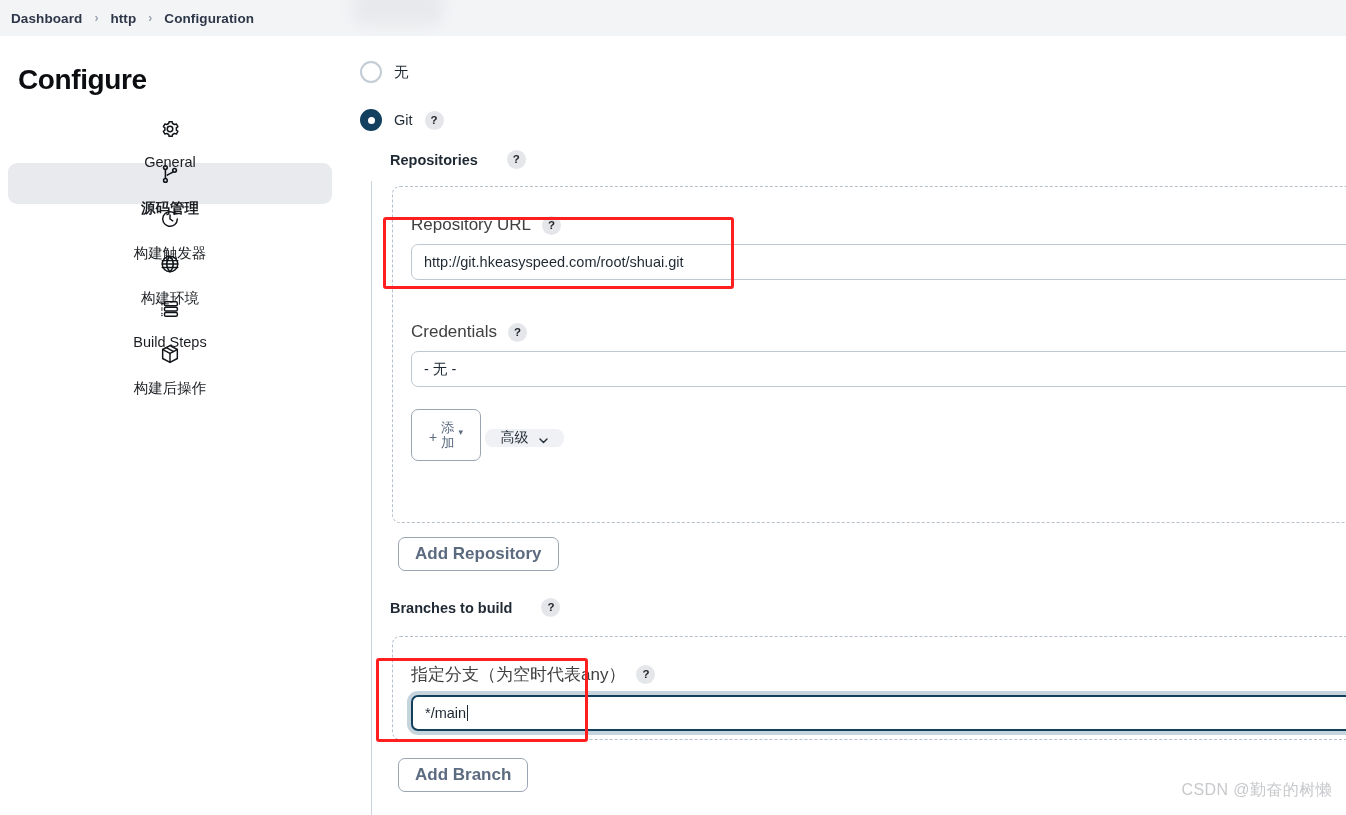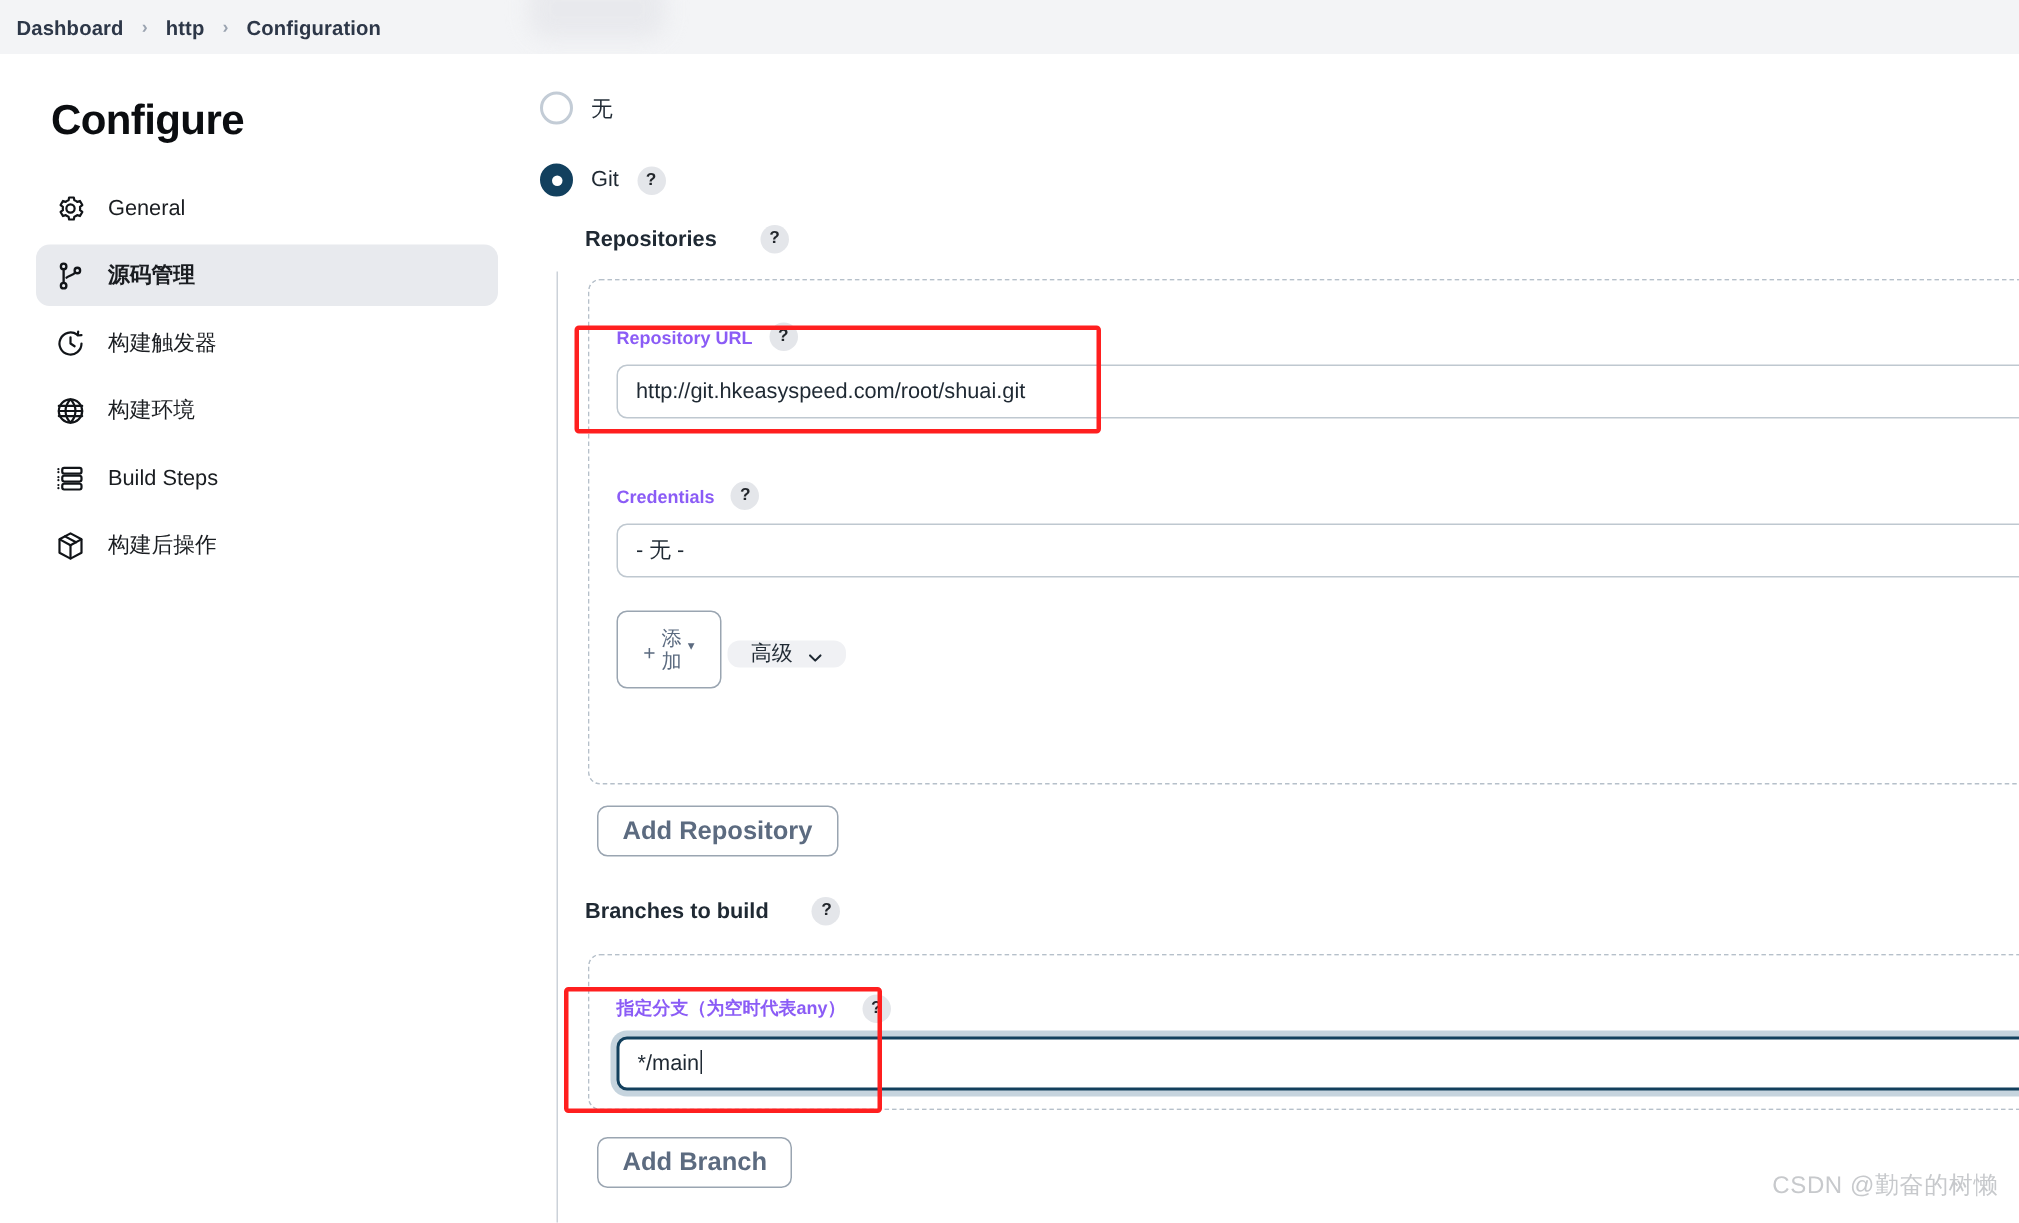--- a/index.html
+++ b/index.html
@@ -30,30 +30,30 @@
   .crumb {
     font-size: 13.5px; color: #2d3748; letter-spacing: .1px;
     padding: 2px 3px; white-space: nowrap; position: relative; z-index: 2;
   }
   .crumb-sep {
     color: #9aa3b0; font-size: 12px; margin: 0 9px; position: relative; z-index: 2;
     display: inline-block;
   }
 
   
-  .sidebar { position: absolute; left: 0; top: 36px; width: 340px; height: 779px; background: #fff; padding-left: 16px; }
+  .sidebar { position: absolute; left: 0; top: 36px; width: 340px; height: 779px; background: #fff; }
   .config-title {
     font-size: 28px; font-weight: 700; letter-spacing: -0.4px;
     color: #0b0d10; margin: 28px 0 0 18px;
   }
   .nav { margin-top: 22px; padding: 0 8px; }
   .nav-item {
     display: flex; align-items: center; gap: 14px;
     height: 41px; padding: 0 12px; border-radius: 9px;
-    margin-bottom: 4px; cursor: pointer;
+    margin-bottom: 4px; cursor: pointer; flex-direction: column;
   }
   .nav-item.active { background: #e8eaee; }
   .nav-item .label { font-size: 14.5px; color: #1a1d21; }
   .nav-item.active .label { font-weight: 600; }
   .nav-ico { width: 22px; height: 22px; flex: 0 0 22px; display: block; }
   .nav-ico svg { display: block; }
 
   
   .main { position: absolute; left: 340px; top: 36px; width: 1006px; height: 779px; background: #fff; }
 
@@ -85,21 +85,21 @@
 
   .sec-label { display: flex; align-items: center; gap: 29px; }
   .sec-label .txt { font-size: 14.5px; font-weight: 600; color: #1f2933; }
 
   .dashed-box {
     border: 1px dashed #b6c0ca; border-radius: 8px;
     padding: 18px 0 18px 18px;
   }
 
   .field-label { display: flex; align-items: center; gap: 11px; margin-bottom: 9px; }
-  .field-label .txt { font-size: 12px; font-weight: 700; color: #8b5cf6; }
+  .field-label .txt { font-size: 17px; font-weight: 400; color: #404040; }
 
   .inp {
     height: 36px; border: 1px solid #bfc8d0; border-radius: 7px;
     background: #fff; font-size: 14.5px; color: #1f2933;
     padding: 0 12px; line-height: 34px; white-space: nowrap; overflow: hidden;
   }
   .inp.focused {
     border: 2px solid #13405d; border-radius: 7px;
     box-shadow: 0 0 0 4px #c6d4de;
     line-height: 32px;

